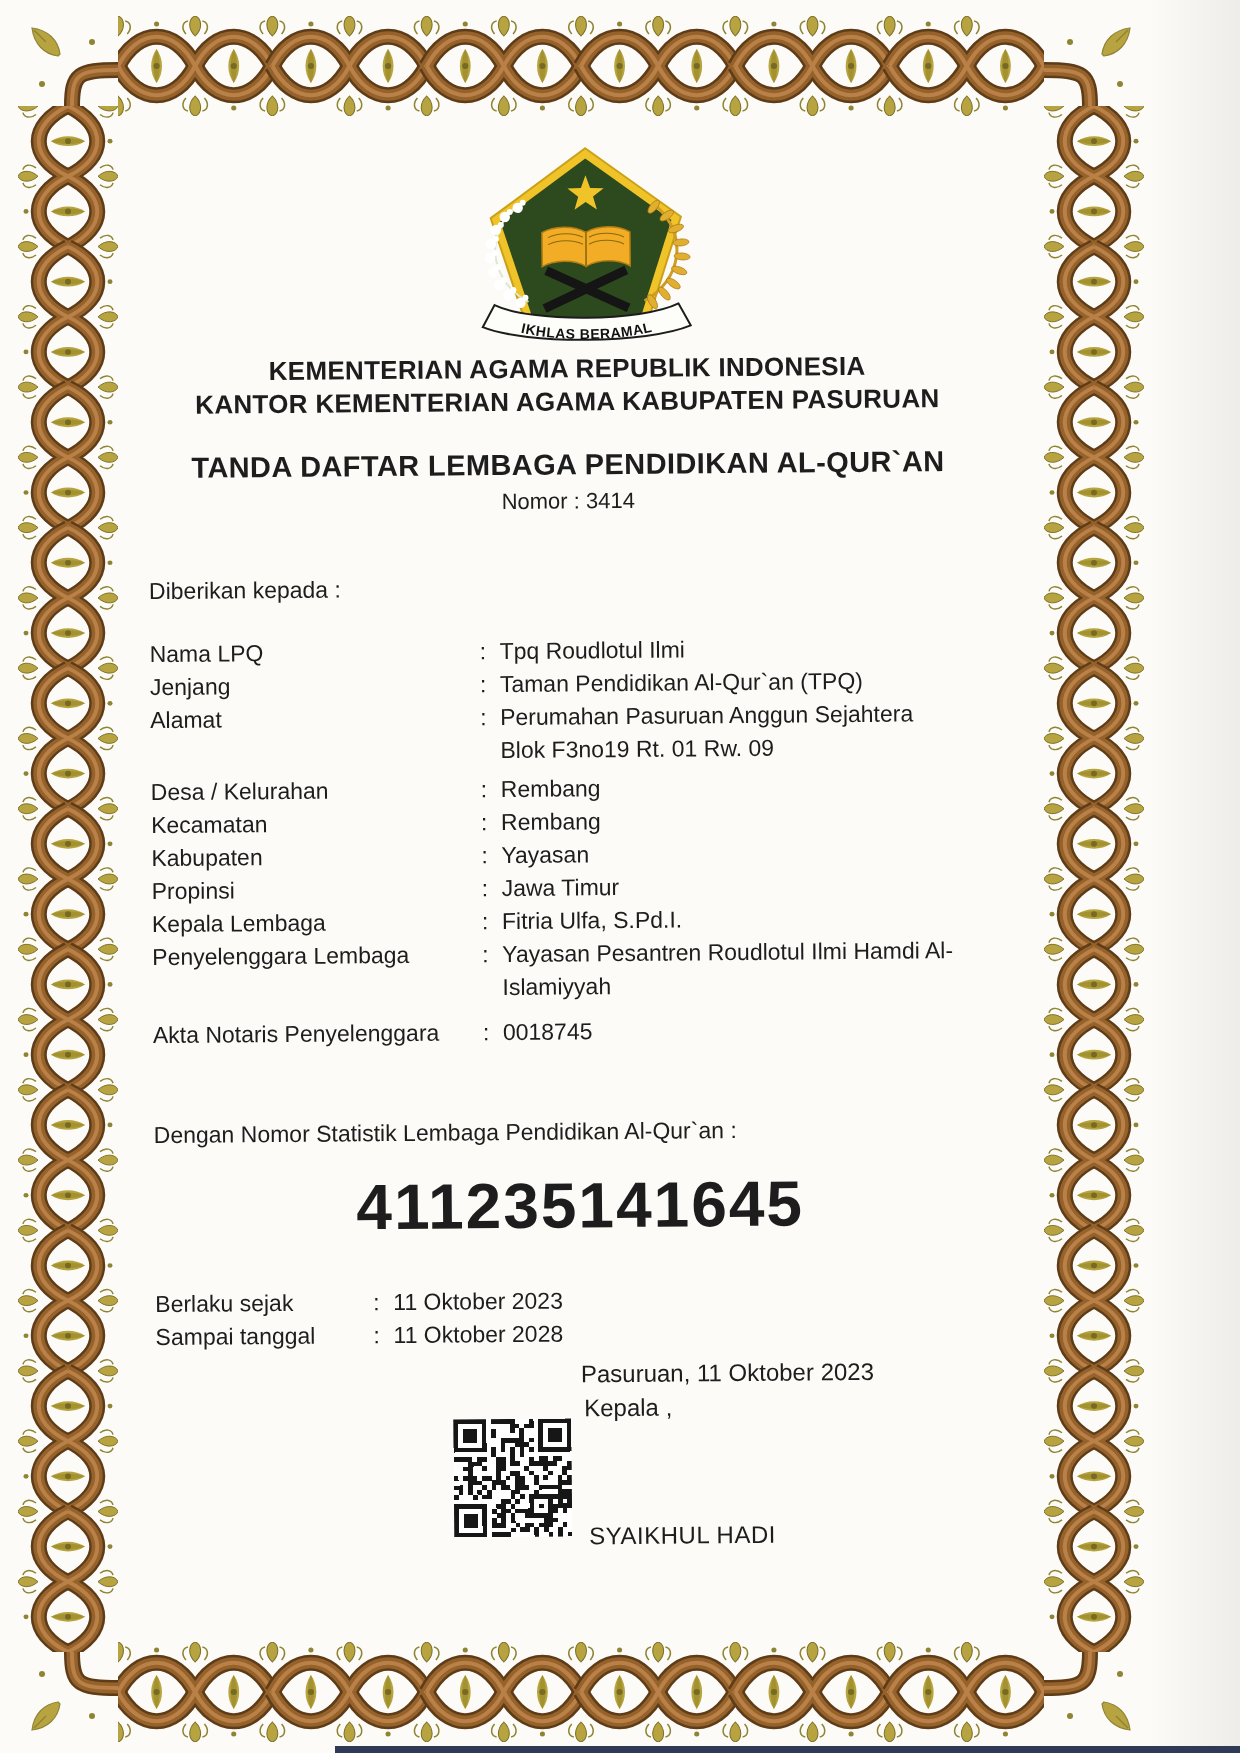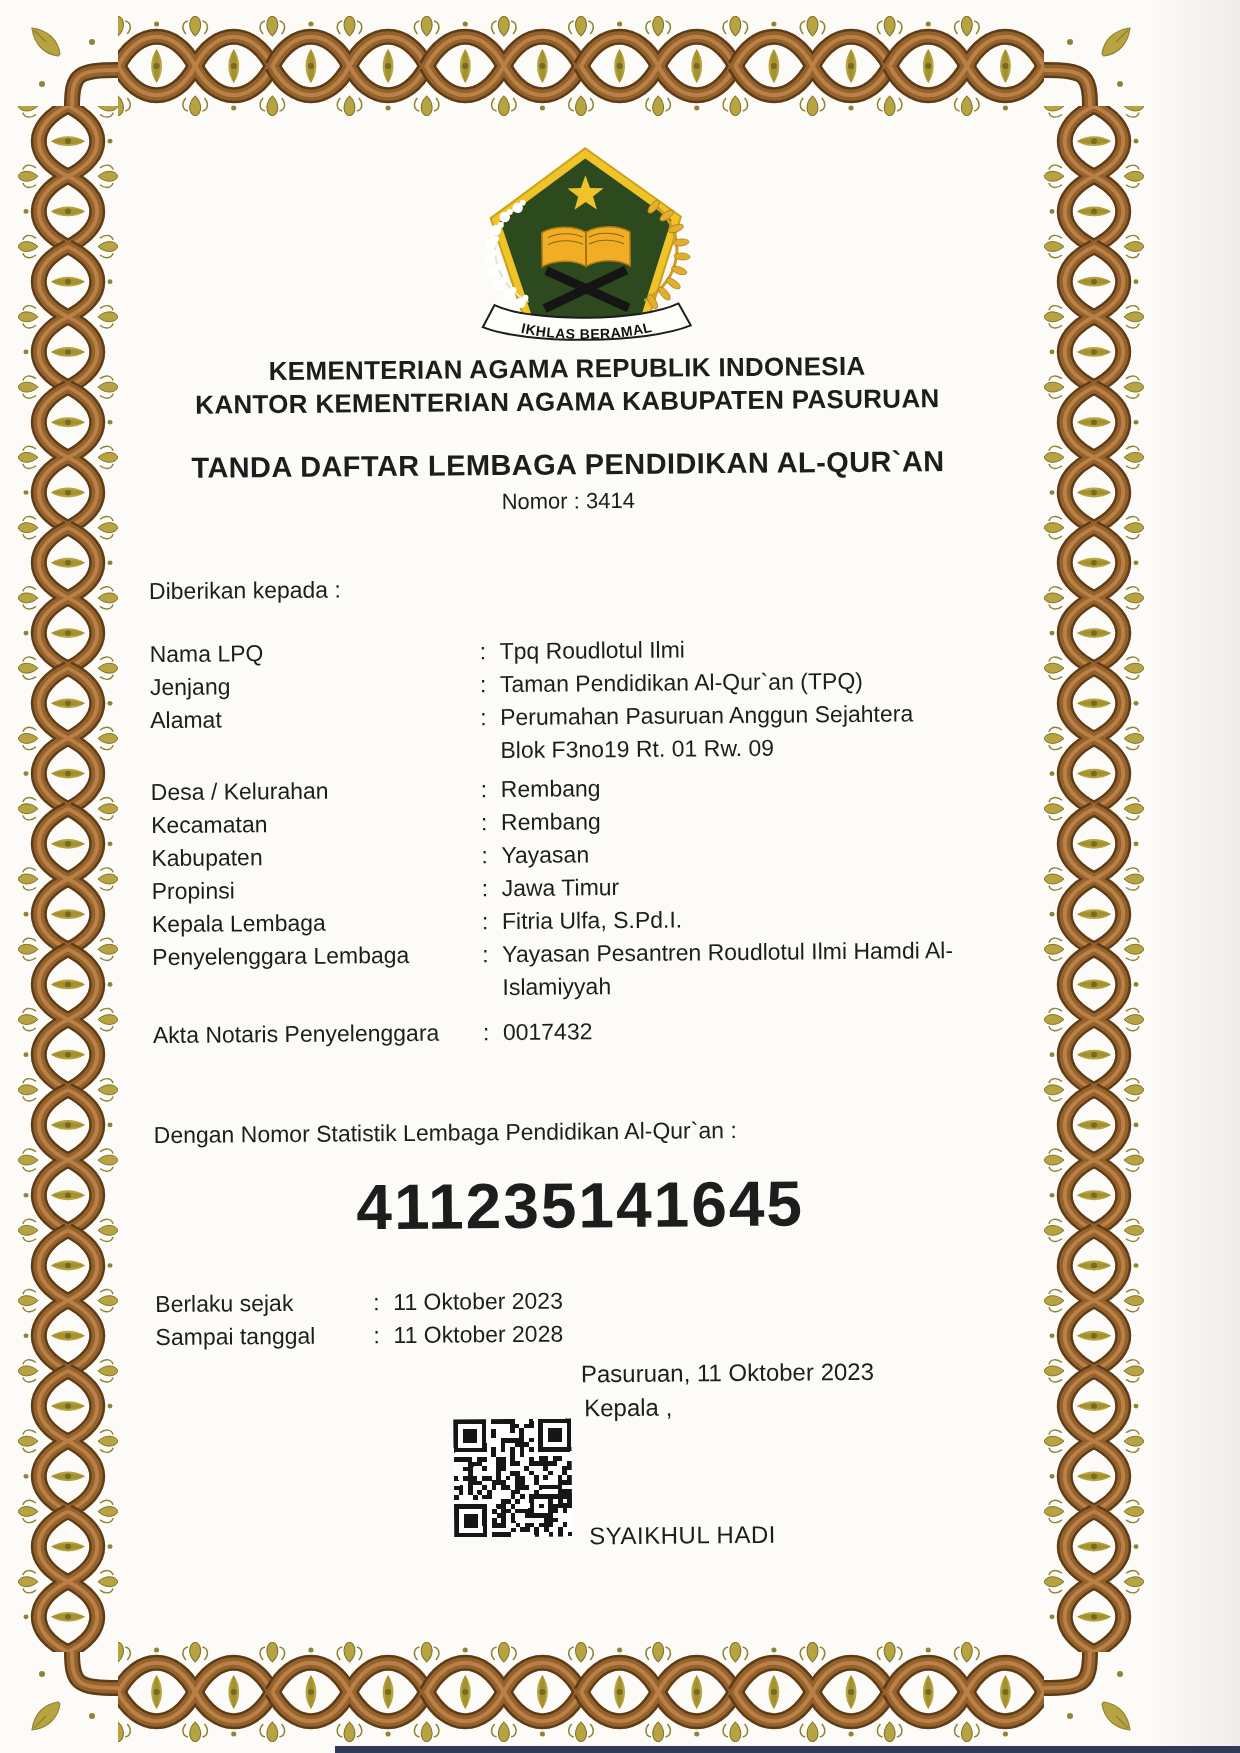--- a/index.html
+++ b/index.html
@@ -307,21 +307,21 @@
         <div class="flabel">Penyelenggara Lembaga</div>
         <div class="fcolon">:</div>
         <div class="fvalue">
           <div>Yayasan Pesantren Roudlotul Ilmi Hamdi Al-</div>
           <div>Islamiyyah</div>
         </div>
       </div>
       <div class="frow gap2">
         <div class="flabel">Akta Notaris Penyelenggara</div>
         <div class="fcolon">:</div>
-        <div class="fvalue">0017432</div>
+        <div class="fvalue">0018745</div>
       </div>
     </div>
 
     <div class="abs nsp">Dengan Nomor Statistik Lembaga Pendidikan Al-Qur`an :</div>
     <div class="abs bignum">411235141645</div>
 
     <div class="abs validity">
       <div class="frow">
         <div class="vlabel">Berlaku sejak</div>
         <div class="fcolon">:</div>

